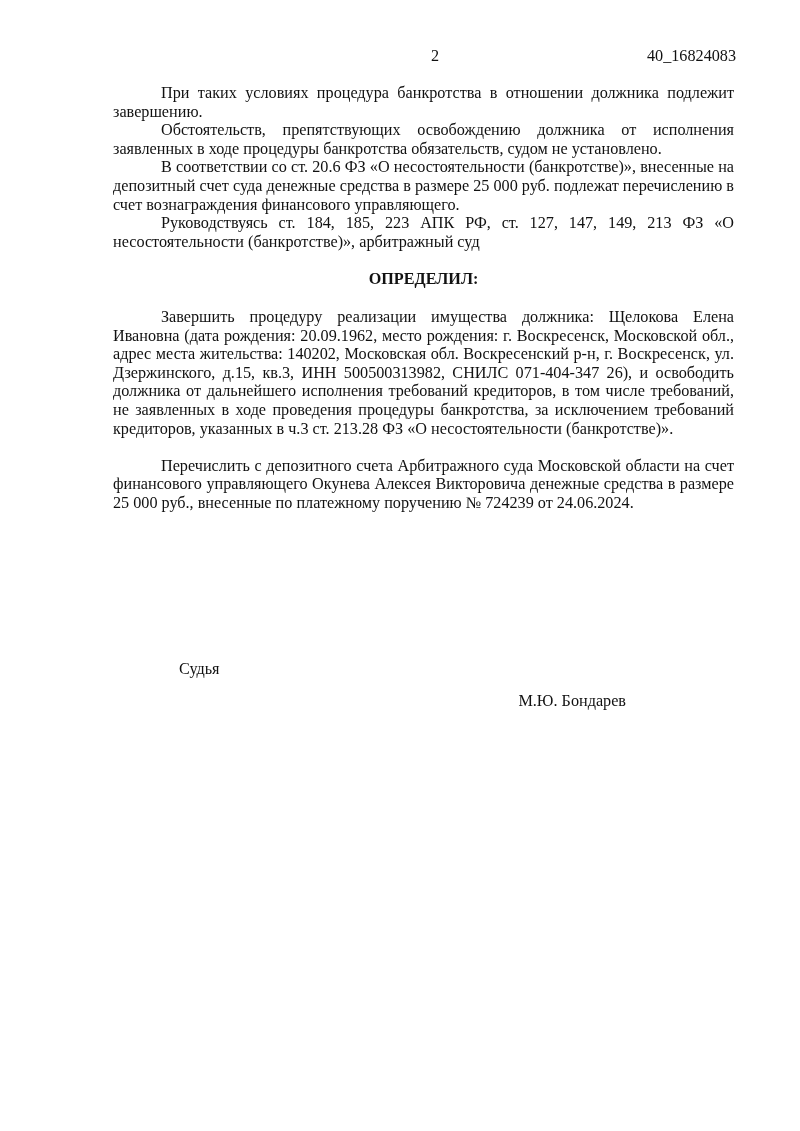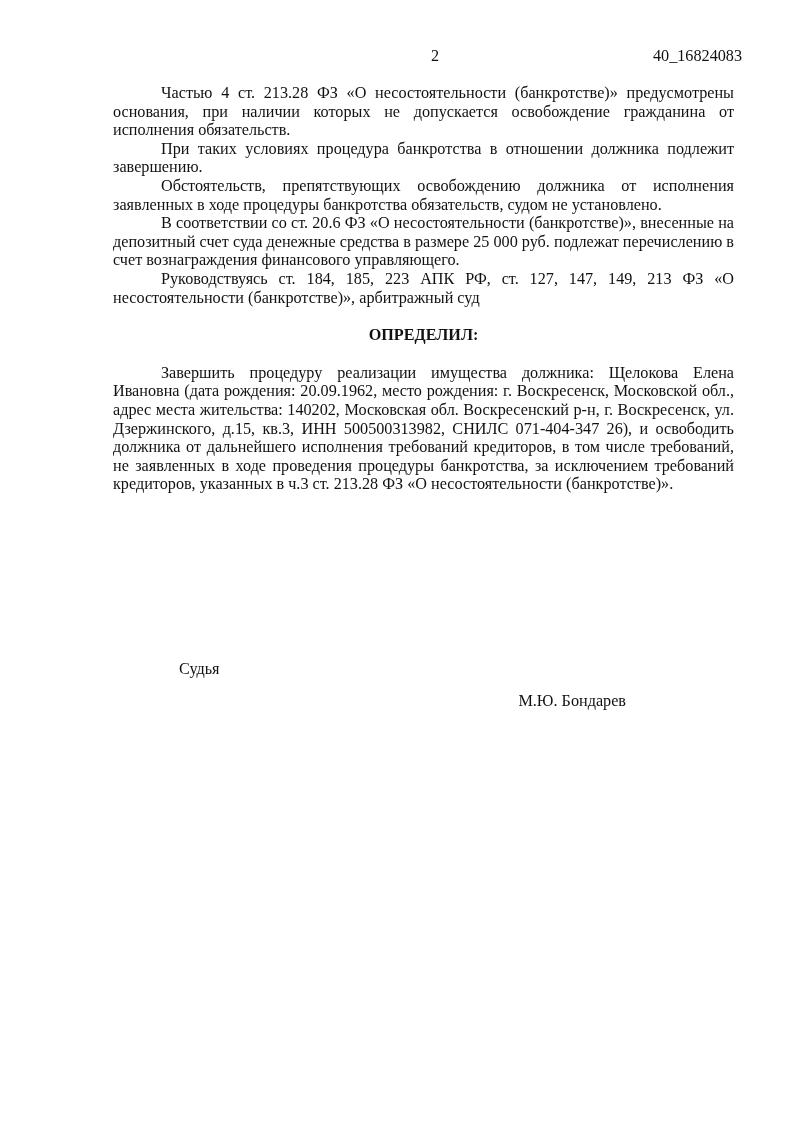--- a/index.html
+++ b/index.html
@@ -3,47 +3,47 @@
   <meta charset="utf-8">
   <style>
     html, body { margin: 0; padding: 0; background: #ffffff; }
     body { width: 800px; height: 1131px; position: relative; overflow: hidden; }
     .page {
       position: absolute; left: 0; top: 0; width: 800px; height: 1131px; background: #ffffff;
       font-family: "Liberation Serif", "DejaVu Serif", serif; color: #111111;
       font-size: 16.2px; line-height: 18.6px;
     }
     .hdr-num { position: absolute; top: 47px; left: 431px; font-size: 16.2px; }
-    .hdr-id { position: absolute; top: 47px; right: 58px; font-size: 16.2px; }
+    .hdr-id { position: absolute; top: 47px; right: 64px; font-size: 16.2px; }
     .body { position: absolute; left: 113px; top: 84px; width: 621px; }
     p { margin: 0; text-align: justify; text-indent: 48px; }
     .title { text-align: center; text-indent: 0; font-weight: bold; margin-top: 19px; margin-bottom: 19px; }
     .gap { height: 18.6px; }
     .sign { position: absolute; top: 660px; left: 0; width: 712px; height: 20px; }
     .sign-role { position: absolute; left: 179px; }
     .sign-name { position: absolute; right: 86px; margin-top: 32px; }
   </style>
 </head>
 <body>
 
 <div class="page">
   <div class="hdr-num">2</div>
   <div class="hdr-id">40_16824083</div>
 
   <div class="body">
-    <p>Частью 4 ст. 213.28 ФЗ «О несостоятельности (банкротстве)» предусмотрены основания, при наличии которых не допускается освобождение гражданина от исполнения обязательств.</p>
     <p>При таких условиях процедура банкротства в отношении должника  подлежит завершению.</p>
     <p>Обстоятельств, препятствующих освобождению должника от исполнения заявленных в ходе процедуры банкротства обязательств, судом не установлено.</p>
     <p>В соответствии со ст. 20.6 ФЗ «О несостоятельности (банкротстве)», внесенные на депозитный счет суда денежные средства в размере 25 000 руб. подлежат перечислению в счет вознаграждения финансового управляющего.</p>
     <p>Руководствуясь ст. 184, 185, 223 АПК РФ, ст. 127, 147, 149, 213 ФЗ «О несостоятельности (банкротстве)», арбитражный суд</p>
 
     <p class="title">ОПРЕДЕЛИЛ:</p>
 
     <p>Завершить процедуру реализации имущества должника: Щелокова Елена Ивановна (дата рождения: 20.09.1962, место рождения: г. Воскресенск, Московской обл., адрес места жительства: 140202, Московская обл. Воскресенский р-н, г. Воскресенск, ул. Дзержинского, д.15, кв.3, ИНН 500500313982, СНИЛС 071-404-347 26), и освободить должника от дальнейшего исполнения требований кредиторов, в том числе требований, не заявленных в ходе проведения процедуры банкротства, за исключением требований кредиторов, указанных в ч.3 ст. 213.28 ФЗ «О несостоятельности (банкротстве)».</p>
     <div class="gap"></div>
+    <p>Перечислить с депозитного счета Арбитражного суда Московской области на счет финансового управляющего Окунева Алексея Викторовича денежные средства в размере 25 000 руб., внесенные по платежному поручению № 724239 от 24.06.2024.</p>
     <div class="gap"></div>
   </div>
 
   <div class="sign">
     <span class="sign-role">Судья</span>
     <span class="sign-name">М.Ю. Бондарев</span>
   </div>
 </div>
 
 </body></html>

